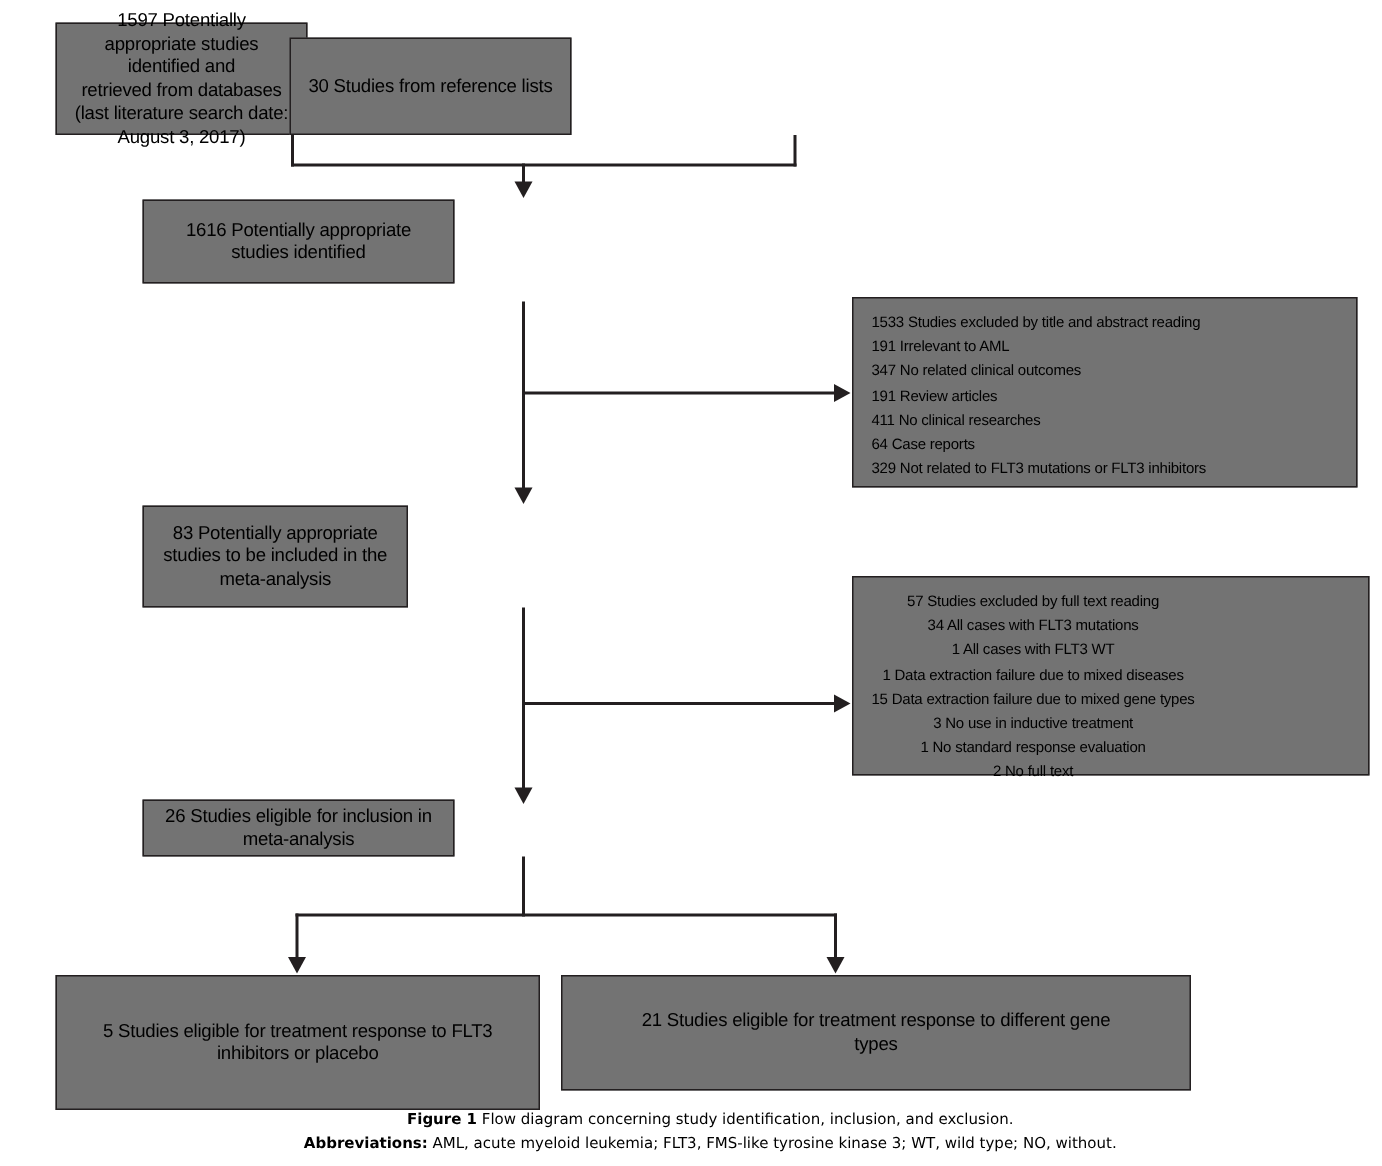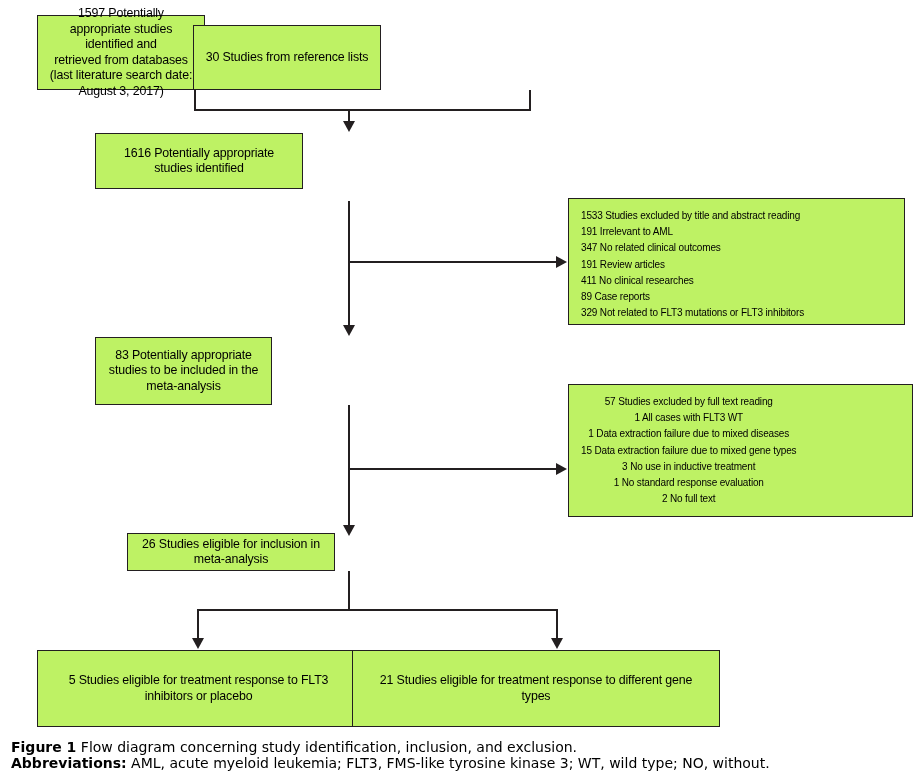--- a/index.html
+++ b/index.html
@@ -18,21 +18,21 @@
     height: 777px;
     background: #ffffff;
     overflow: hidden;
   }
 
   
   .box {
     position: absolute;
     box-sizing: border-box;
     border: 1.6px solid #231f20;
-    background: #bef264;
+    background: #737373;
     display: flex;
     align-items: center;
     justify-content: center;
     text-align: center;
     font-size: 12.4px;
     line-height: 15.5px;
     letter-spacing: -0.15px;
     color: #000000;
     padding: 2px 8px;
   }
@@ -57,23 +57,23 @@
     letter-spacing: -0.15px;
   }
 
   
   #box-sources-db      { left: 37px;  top: 15px;  width: 168px; height: 75px; }
   #box-sources-ref     { left: 193px; top: 25px;  width: 188px; height: 65px; }
   #box-identified      { left: 95px;  top: 133px; width: 208px; height: 56px; }
   #box-excluded-ta     { left: 568px; top: 198px; width: 337px; height: 127px; }
   #box-potential-83    { left: 95px;  top: 337px; width: 177px; height: 68px; }
   #box-excluded-ft     { left: 568px; top: 384px; width: 345px; height: 133px; text-align: center; }
-  #box-eligible-26     { left: 95px;  top: 533px; width: 208px; height: 38px; margin-left: 32px; }
-  #box-final-inhib     { left: 37px;  top: 650px; width: 323px; height: 77px; }
-  #box-final-gene      { left: 352px; top: 650px; width: 368px; height: 77px; }
+  #box-eligible-26     { left: 95px;  top: 533px; width: 208px; height: 38px; }
+  #box-final-inhib     { left: 37px;  top: 650px; width: 323px; height: 90px; }
+  #box-final-gene      { left: 374px; top: 650px; width: 420px; height: 77px; }
 
   
   .ln {
     position: absolute;
     background: #231f20;
   }
   .ln.v { width: 2px; }
   .ln.h { height: 2px; }
 
   .arrow-down {
@@ -116,27 +116,28 @@
   #ln-split-stem    { left: 348px; top: 571px; height: 40px; }
   #ln-split-bar     { left: 197px; top: 609px; width: 361px; }
   #ln-split-left    { left: 197px; top: 609px; height: 30px; }
   #ln-split-right   { left: 556px; top: 609px; height: 30px; }
   #ar-split-left    { left: 192px; top: 638px; }
   #ar-split-right   { left: 551px; top: 638px; }
 
   
   #caption {
     position: absolute;
-    left: 11px;
+    left: 26px;
     top: 739px;
     width: 895px;
     font-family: "DejaVu Sans", sans-serif;
-    font-size: 14px;
+    font-size: 10px;
     line-height: 16px;
     color: #000000;
+    text-align: center;
   }
   #caption .cap-line { display: block; white-space: pre-wrap; }
   #caption .lead { font-weight: bold; }
 </style>
 </head>
 <body>
 
 <div id="page">
 
   <div class="box" id="box-sources-db">
@@ -153,33 +154,34 @@
     <span class="txt">1616 Potentially appropriate studies identified</span>
   </div>
 
   <div class="box listbox" id="box-excluded-ta">
     <span class="lines">
       <span class="line">1533 Studies excluded by title and abstract reading</span>
       <span class="line">191 Irrelevant to AML</span>
       <span class="line">347 No related clinical outcomes</span>
       <span class="line">191 Review articles</span>
       <span class="line">411 No clinical researches</span>
-      <span class="line">89 Case reports</span>
+      <span class="line">64 Case reports</span>
       <span class="line">329 Not related to FLT3 mutations or FLT3 inhibitors</span>
     </span>
   </div>
 
   <div class="box" id="box-potential-83">
     <span class="txt">83 Potentially appropriate studies to be included in the
 meta-analysis</span>
   </div>
 
   <div class="box listbox" id="box-excluded-ft">
     <span class="lines">
       <span class="line">57 Studies excluded by full text reading</span>
+      <span class="line">34 All cases with FLT3 mutations</span>
       <span class="line">1 All cases with FLT3 WT</span>
       <span class="line">1 Data extraction failure due to mixed diseases</span>
       <span class="line">15 Data extraction failure due to mixed gene types</span>
       <span class="line">3 No use in inductive treatment</span>
       <span class="line">1 No standard response evaluation</span>
       <span class="line">2 No full text</span>
     </span>
   </div>
 
   <div class="box" id="box-eligible-26">

